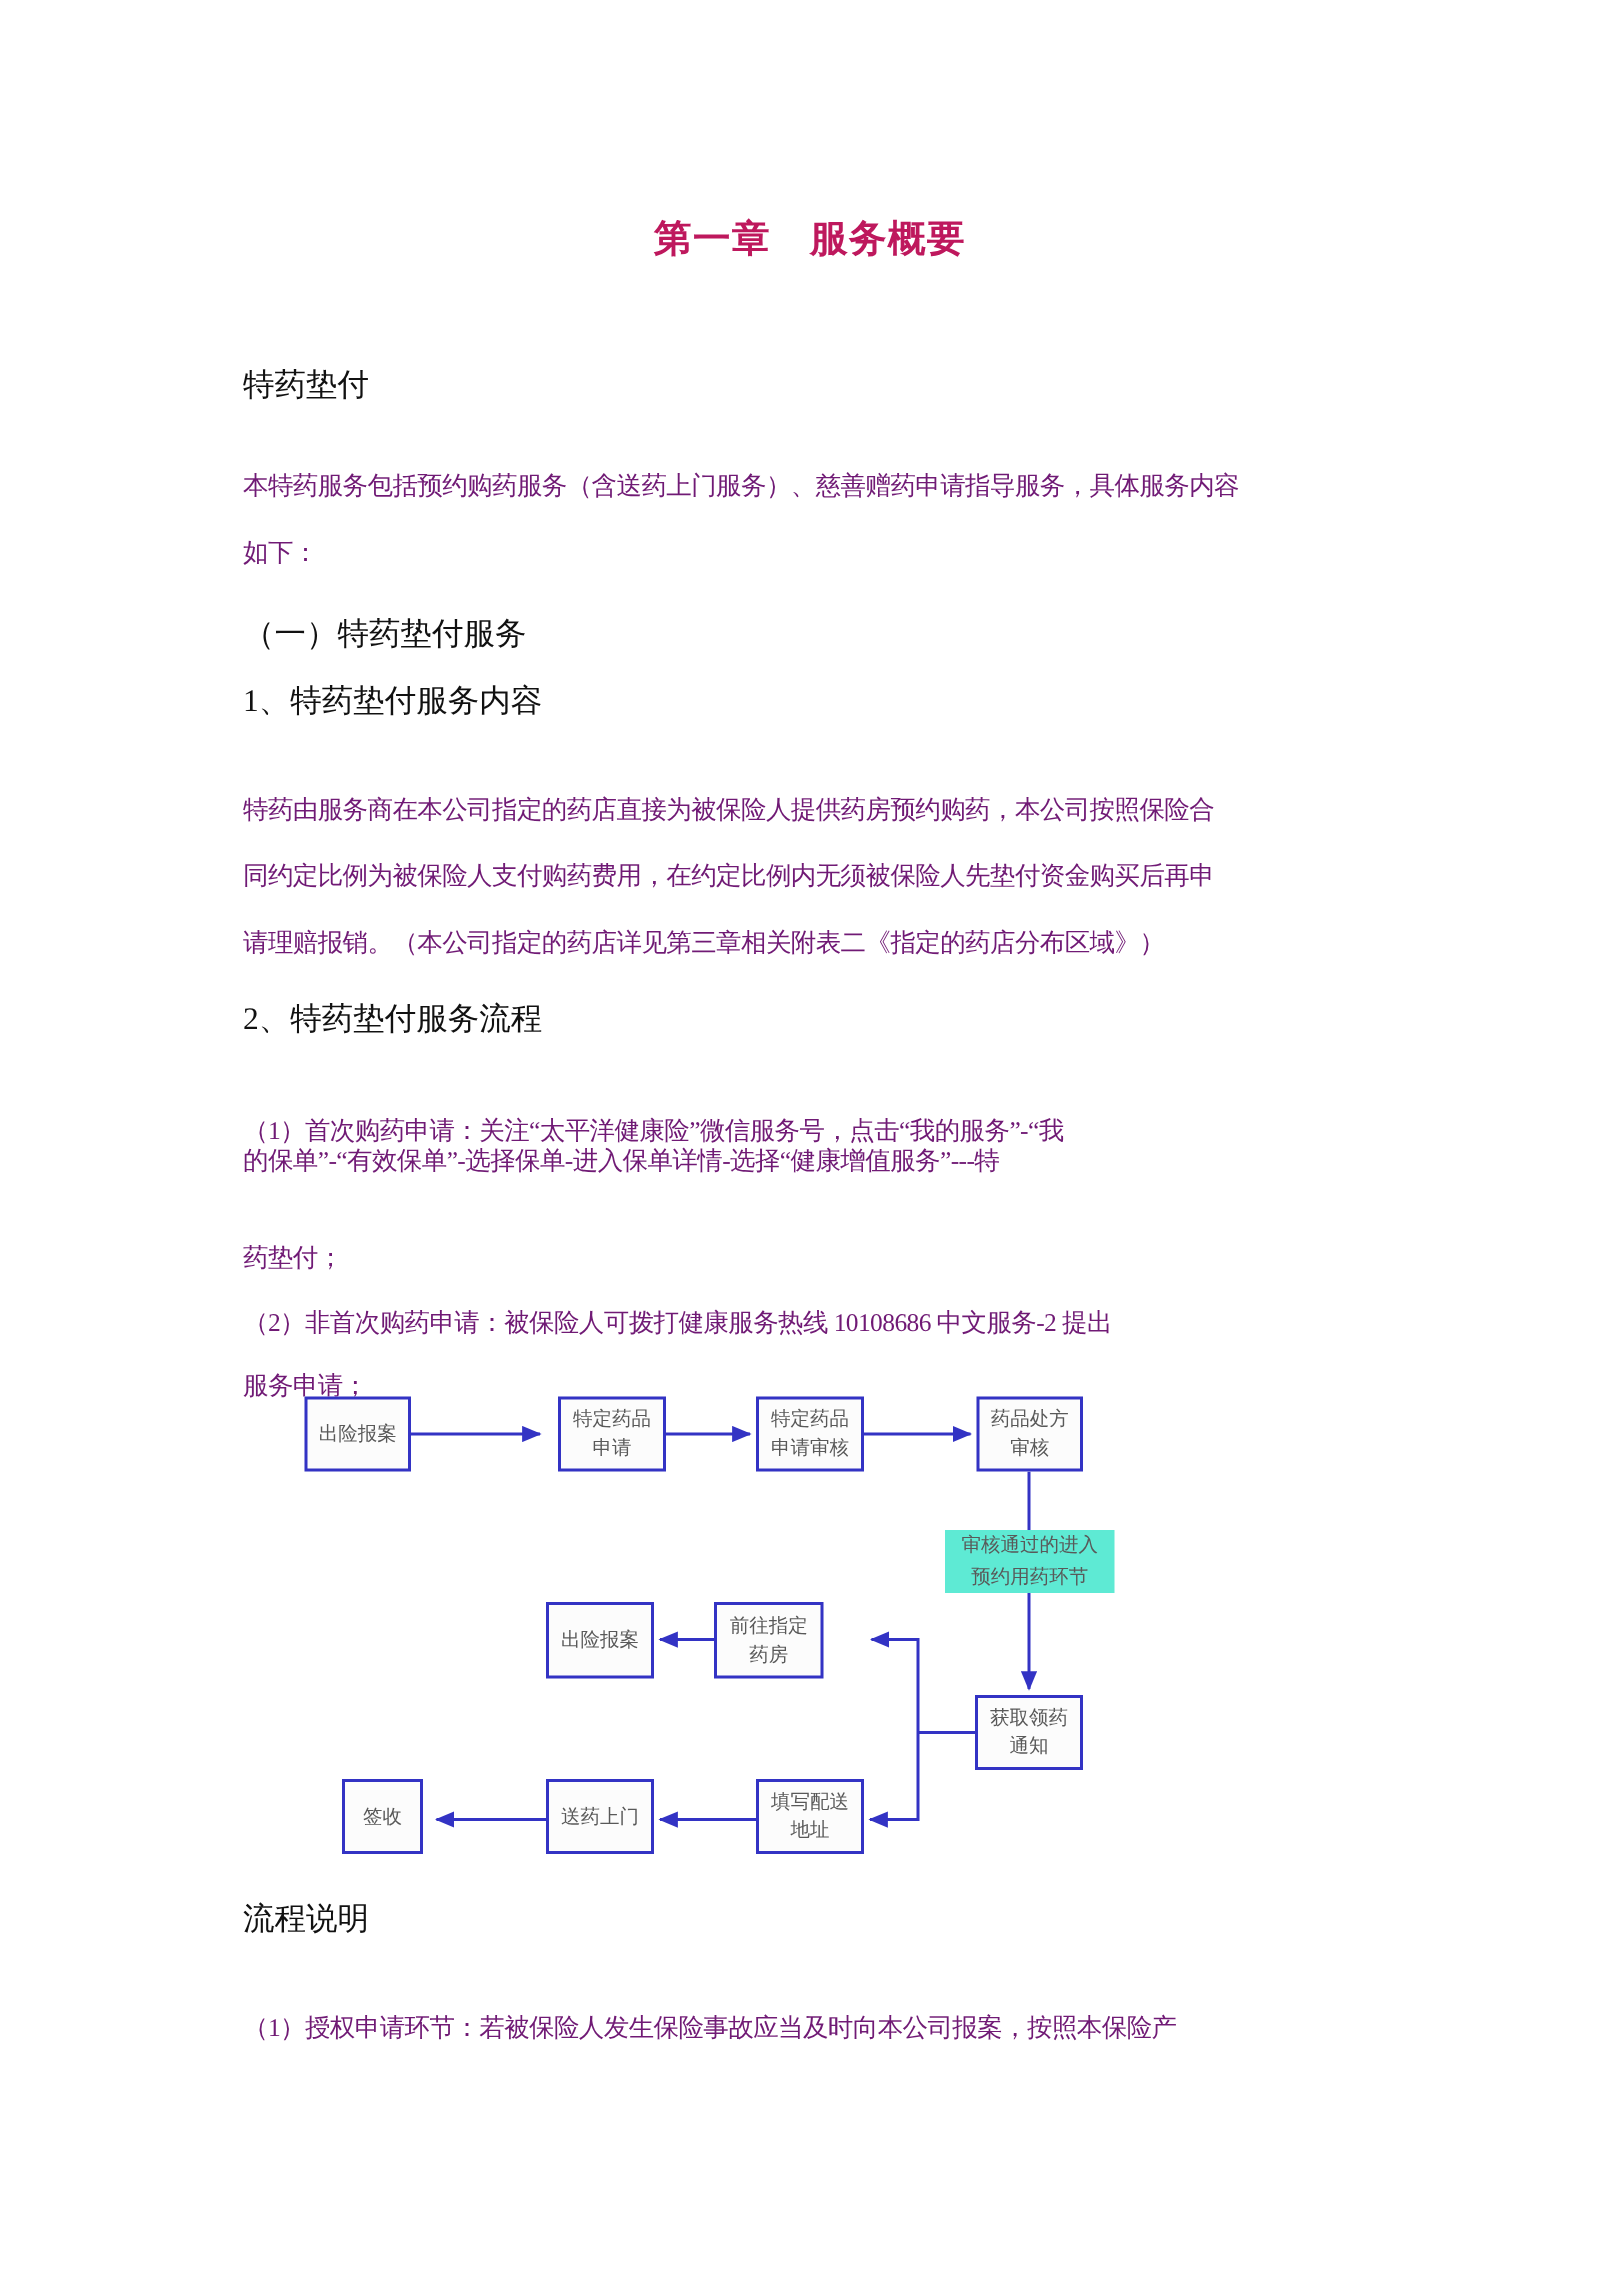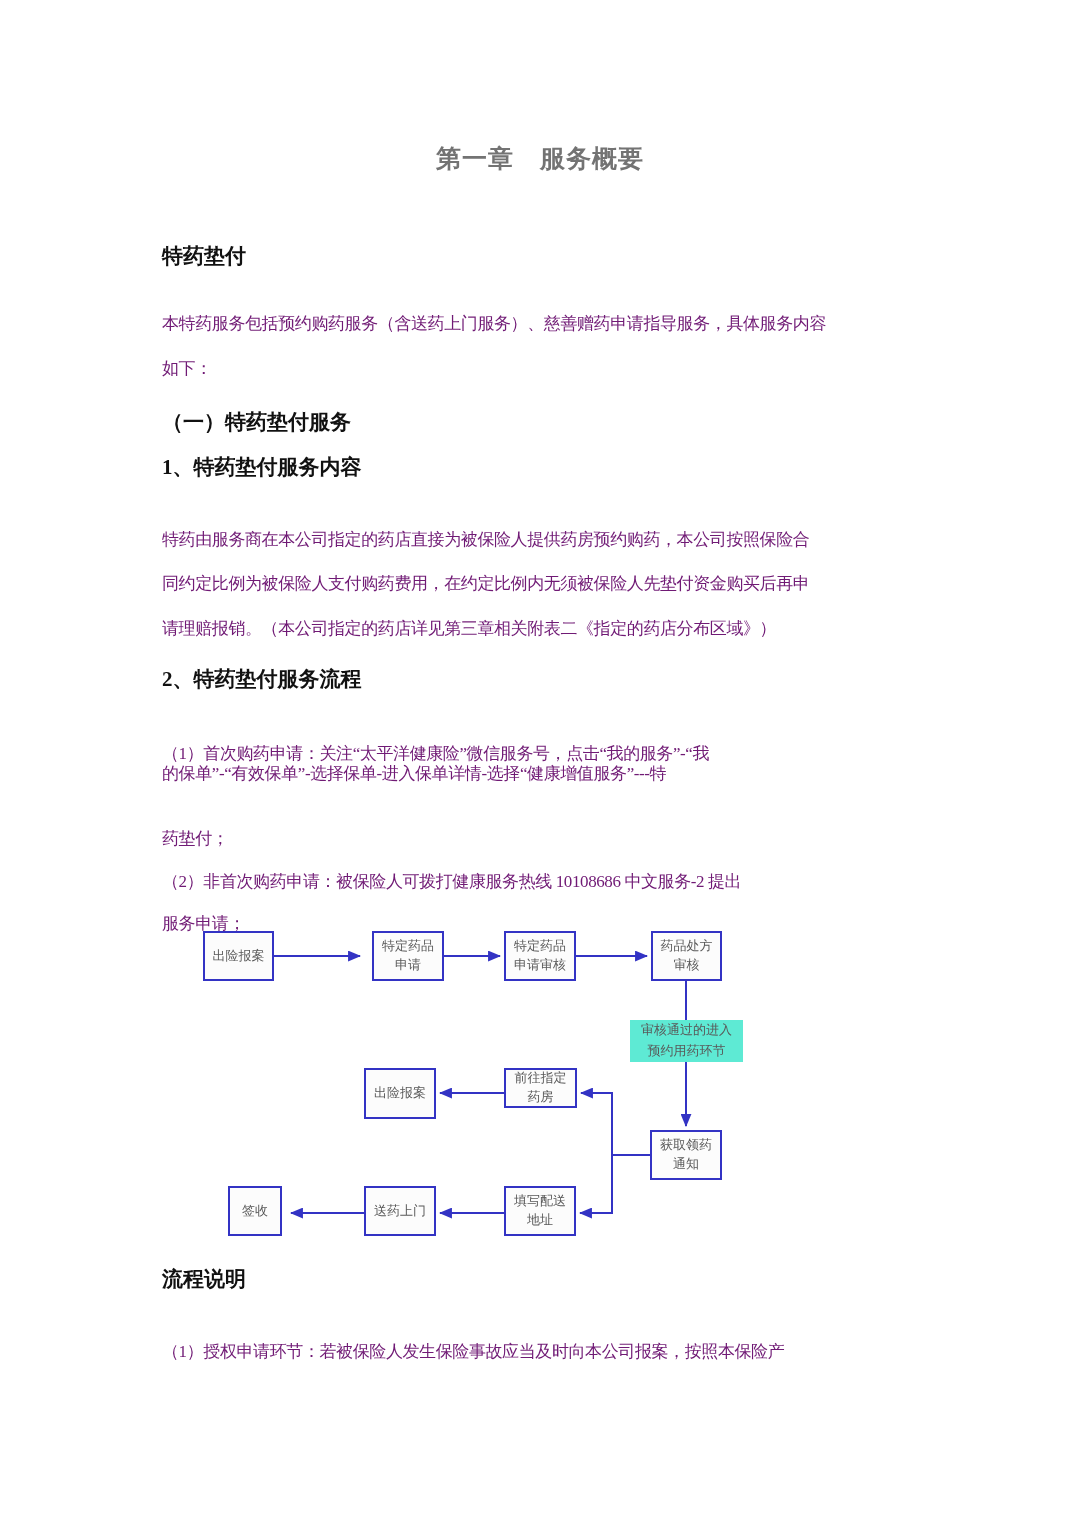--- a/index.html
+++ b/index.html
@@ -14,28 +14,28 @@
   }
   .doc-title {
     position: absolute;
     left: 0; top: 142px;
     width: 1080px;
     margin: 0;
     text-align: center;
     font-family: "Liberation Sans", "DejaVu Sans", sans-serif;
     font-size: 25px;
     font-weight: bold;
-    color: #737373;
+    color: #be185d;
     letter-spacing: 1px;
   }
   .h-bold {
     position: absolute;
     left: 162px;
     font-size: 21px;
-    font-weight: bold;
+    font-weight: normal;
     color: #111111;
     white-space: nowrap;
     line-height: 1.3;
   }
   .body-line {
     position: absolute;
     left: 162px;
     font-size: 17px;
     letter-spacing: -0.4px;
     color: #701a75;
@@ -117,21 +117,21 @@
       <line x1="364" y1="1213" x2="291" y2="1213" marker-end="url(#ah)"></line>
     </g>
   </svg>
 
   <div class="flow-box" style="left:203px;top:931px;width:71px;height:50px">出险报案</div>
   <div class="flow-box" style="left:372px;top:931px;width:72px;height:50px">特定药品申请</div>
   <div class="flow-box" style="left:504px;top:931px;width:72px;height:50px">特定药品申请审核</div>
   <div class="flow-box" style="left:651px;top:931px;width:71px;height:50px">药品处方审核</div>
 
   <div class="flow-box" style="left:364px;top:1068px;width:72px;height:51px">出险报案</div>
-  <div class="flow-box" style="left:504px;top:1068px;width:73px;height:40px">前往指定药房</div>
+  <div class="flow-box" style="left:476px;top:1068px;width:73px;height:51px">前往指定药房</div>
   <div class="flow-box" style="left:650px;top:1130px;width:72px;height:50px">获取领药通知</div>
 
   <div class="flow-box" style="left:228px;top:1186px;width:54px;height:50px">签收</div>
   <div class="flow-box" style="left:364px;top:1186px;width:72px;height:50px">送药上门</div>
   <div class="flow-box" style="left:504px;top:1186px;width:72px;height:50px">填写配送地址</div>
 
   <div class="flow-branch-label">
     <div>审核通过的进入</div>
     <div>预约用药环节</div>
   </div>

